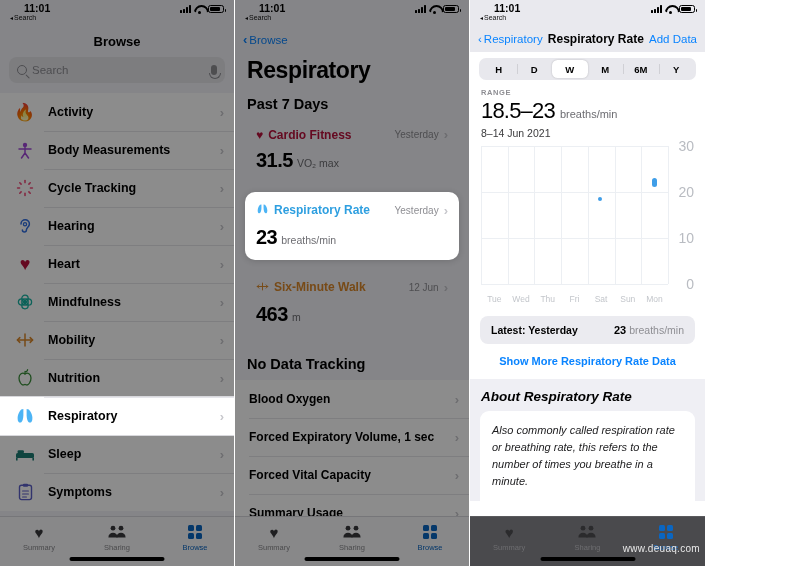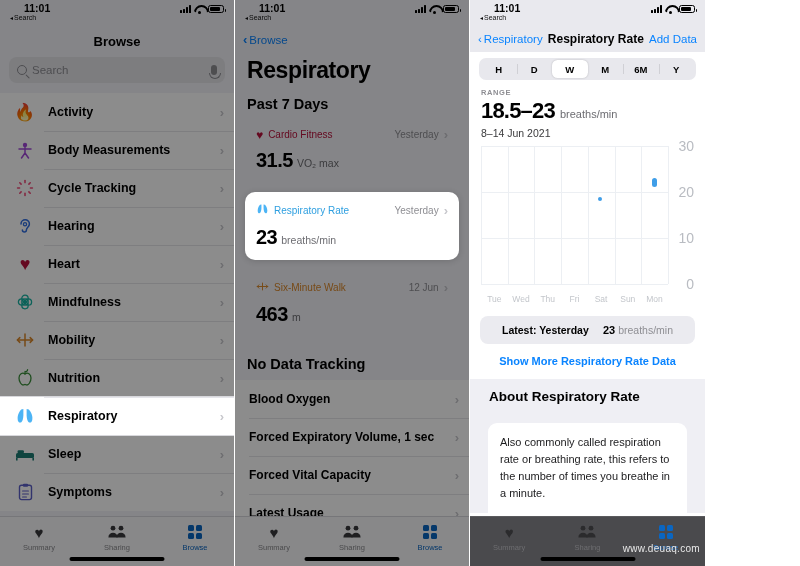--- a/index.html
+++ b/index.html
@@ -107,21 +107,21 @@
 
   
   .backlink { display:flex; align-items:center; gap:2px; color:#0a84ff; font-size:11.5px; padding: 2px 0 2px 8px; }
   .backlink .c { font-size:13px; font-weight:bold; }
   .big-title { font-size:23px; font-weight:bold; color:#000; padding: 8px 12px 2px; letter-spacing:-0.4px; }
   .sec-title { font-size:14.5px; font-weight:bold; color:#000; padding: 10px 12px 6px; }
   .card {
     margin: 0 10px 9px; background:#f2f2f7; border-radius:10px; padding: 9px 11px 11px;
   }
   .card-head { display:flex; align-items:center; gap:5px; }
-  .card-head .name { font-size:10px; font-weight:normal; flex:1; }
+  .card-head .name { font-size:12px; font-weight:bold; flex:1; }
   .card-head .when { font-size:10px; color:#8e8e93; }
   .card-val { margin-top:7px; display:flex; align-items:baseline; gap:4px; }
   .card-val .num { font-size:20px; font-weight:bold; color:#000; letter-spacing:-0.5px; }
   .card-val .unit { font-size:10.5px; color:#6d6d72;text-align:right; }
   .card.white { background:#fff; box-shadow: 0 1px 6px rgba(0,0,0,0.16); }
   .nodata-list { background:#404040; margin-top:2px; }
   .nrow { position:relative; height:38px; display:flex; align-items:center; padding: 0 10px 0 14px; background:#fff; }
   .nrow + .nrow::before { content:""; position:absolute; left:14px; right:0; top:0; height:1px; background:#e5e5ea; }
   .nrow .label { flex:1; font-size:12px; font-weight:bold; color:#000; }
 
@@ -143,43 +143,43 @@
     position:relative;
   }
   .seg .si + .si::before {
     content:""; position:absolute; left:0; top:4px; bottom:4px; width:1px; background:#d0d0d5;
   }
   .seg .si.on { background:#fff; box-shadow:0 0 2px rgba(0,0,0,0.22); }
   .seg .si.on::before, .seg .si.on + .si::before { display:none; }
 
   .range-lbl { font-size:7.5px; letter-spacing:0.6px; color:#8e8e93; padding: 8px 11px 1px; font-weight:bold;}
   .range-val { padding: 0 11px; display:flex; align-items:baseline; gap:5px; }
-  .range-val .num { font-size:22px; font-weight:bold; letter-spacing:-0.8px; color:#000; }
+  .range-val .num { font-size:22px; font-weight:normal; letter-spacing:-0.8px; color:#000; }
   .range-val .unit { font-size:11px; color:#6d6d72; }
   .range-date { font-size:10.5px; color:#3a3a3c; padding: 3px 11px 0; }
 
   .chart { position:relative; margin: 7px 11px 0; height:160px; }
   .plot { position:absolute; left:0; right:26px; top:0; bottom:22px; }
   .gl-h { position:absolute; left:0; right:0; height:1px; background:#eceff3; }
   .gl-v { position:absolute; top:0; bottom:0; width:1px; background:#eceff3; }
   .ylab { position:absolute; right:0; font-size:14px; color:#b9bcc2; transform:translateY(-50%); }
   .xlab { position:absolute; bottom:2px; font-size:8.5px; color:#c3c6cb; transform:translateX(-50%); }
   .mark { position:absolute; background:#3f9ee8; border-radius:2.5px; }
 
   .latest {
     margin: 10px 10px 0; background:#ebebf0; border-radius:8px; height:28px;
-    display:flex; align-items:center; justify-content:space-between; padding: 0 22px;
+    display:flex; align-items:center; justify-content:space-between; padding: 0 11px;
   }
   .latest .l { font-size:10.5px; font-weight:bold; color:#000; }
   .latest .r { font-size:10.5px; color:#8e8e93; }
   .latest .r b { color:#000; font-size:11px; }
   .showmore { text-align:center; color:#0a84ff; font-size:11px; font-weight:bold; padding:11px 0 12px; }
-  .about-wrap { background:#efeff4; padding: 10px 8px 0; }
+  .about-wrap { background:#efeff4; padding: 10px 0 0; font-style: italic; }
   .about-t { font-size:13.5px; font-weight:bold; padding: 0 11px 7px; }
-  .about-box { background:#fff; margin: 12px 10px; border-radius:9px 9px 0 0; padding: 11px 12px; }
+  .about-box { background:#fff; margin: 0 10px; border-radius:9px 9px 0 0; padding: 11px 12px; }
   .about-box p { font-size:11px; line-height:1.55; color:#1c1c1e; }
 
   .watermark {
     position:absolute; right:5px; bottom:12px; z-index:80;
     font-size:10px; color:#e8e8e8; letter-spacing:0.3px;
     font-family:"Liberation Sans", sans-serif;
   }
 </style>
 </head>
 <body>
@@ -464,21 +464,21 @@
       </div>
       <div class="nrow">
         <span class="label">Forced Expiratory Volume, 1 sec</span>
         <span class="chev">›</span>
       </div>
       <div class="nrow">
         <span class="label">Forced Vital Capacity</span>
         <span class="chev">›</span>
       </div>
       <div class="nrow">
-        <span class="label">Latest Usage</span>
+        <span class="label">Summary Usage</span>
         <span class="chev">›</span>
       </div>
     </div>
 
     <div class="tabbar">
       <div class="tab">
         <span class="ticon heart-ic">♥</span>
         <span class="tlabel">Summary</span>
       </div>
       <div class="tab">

